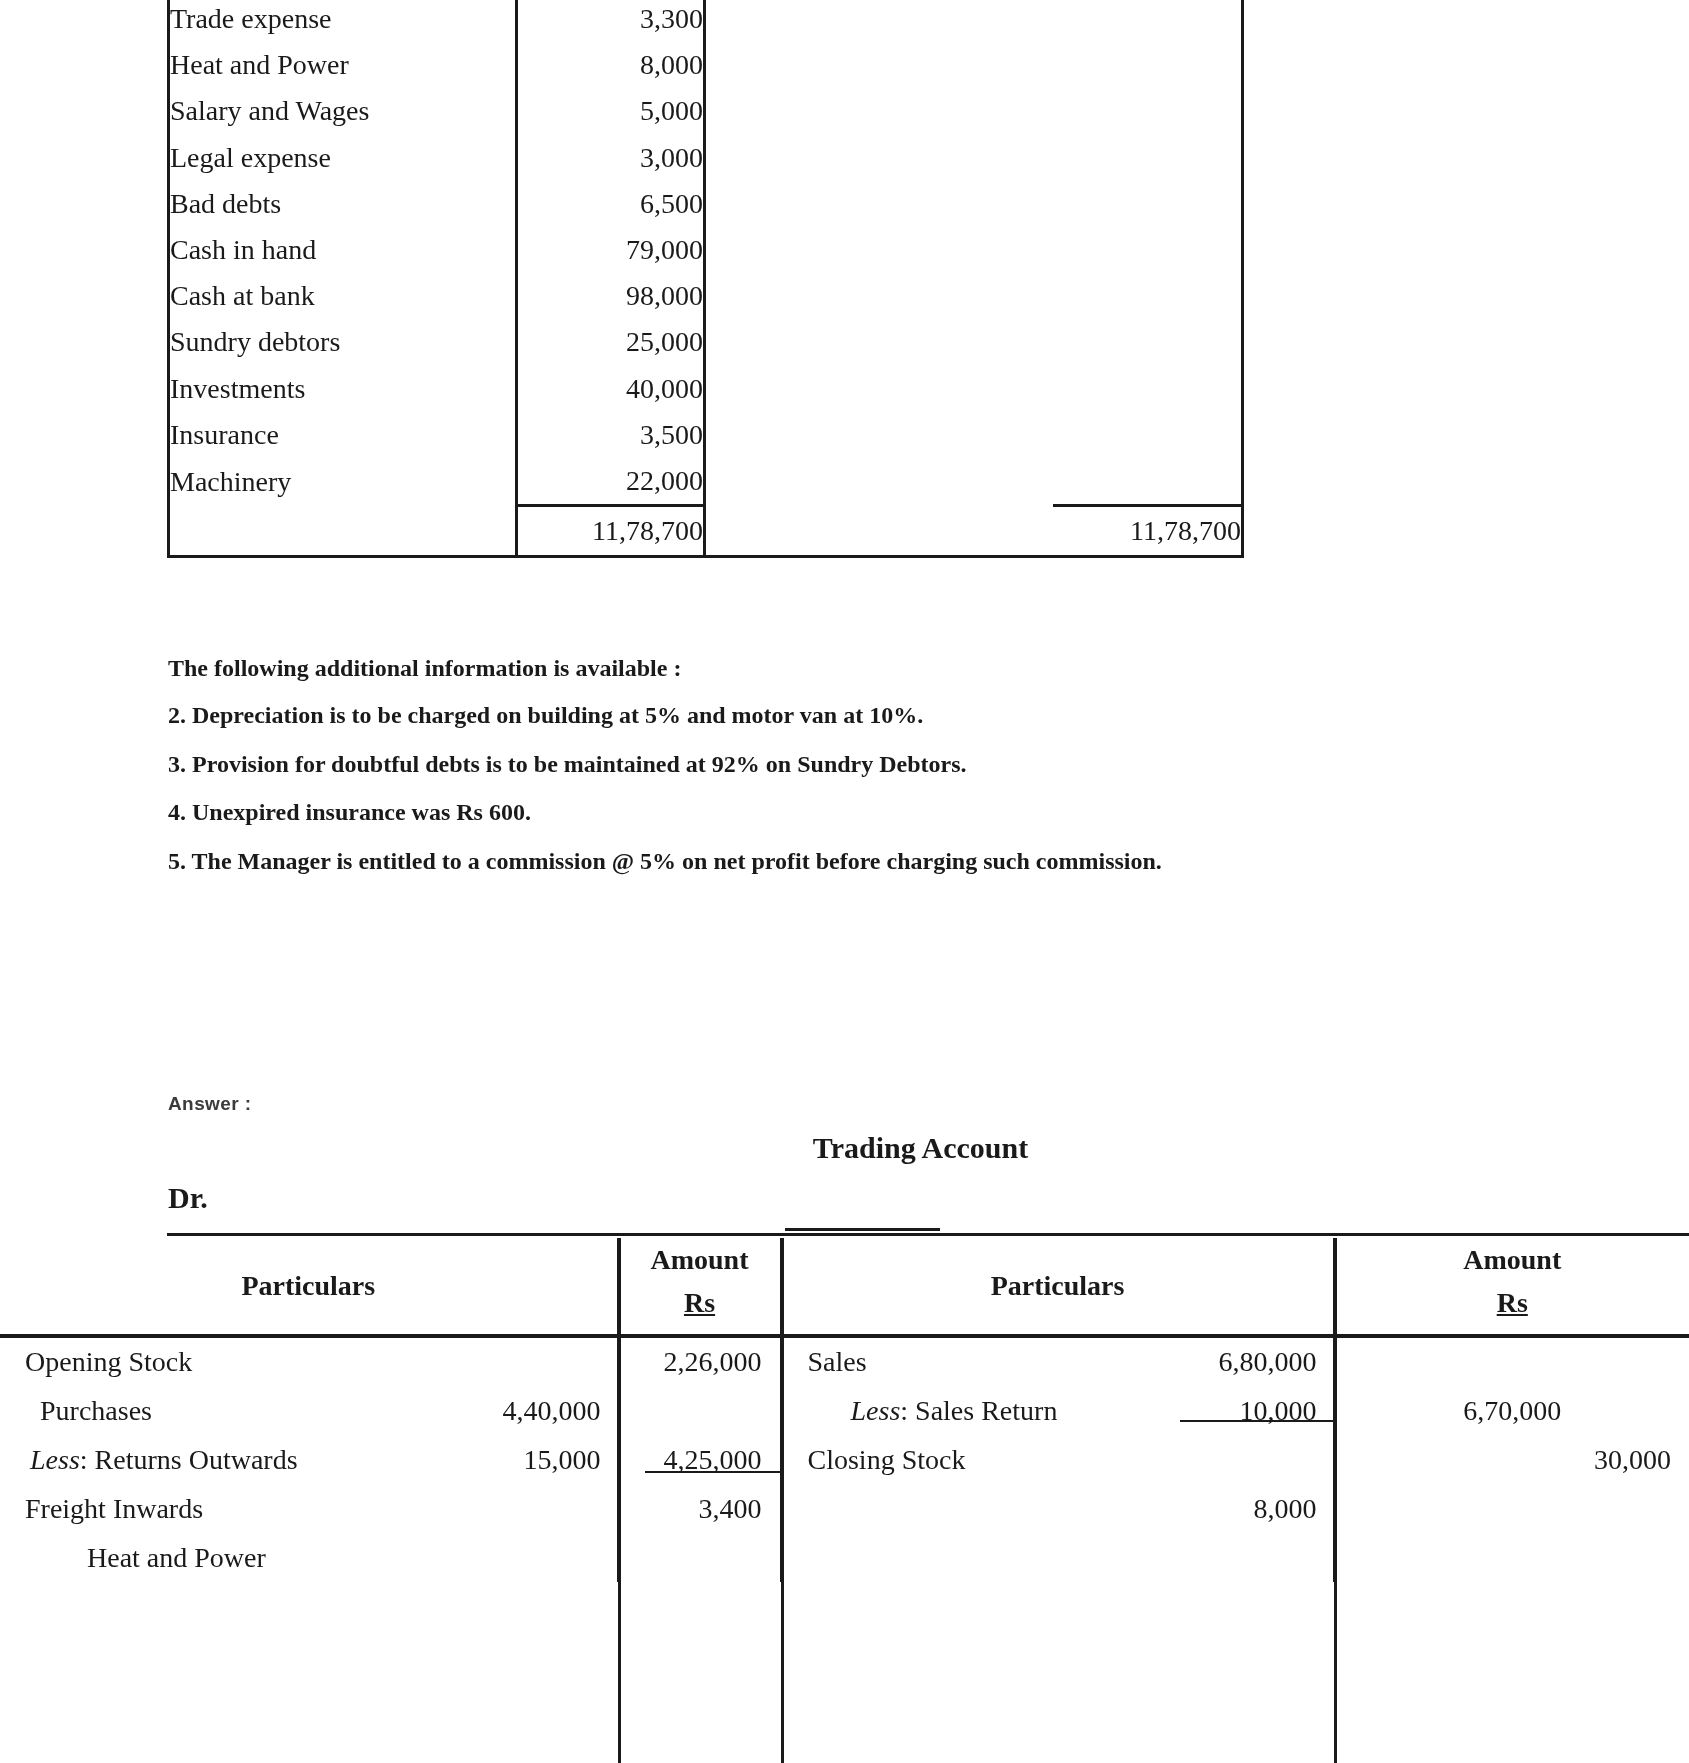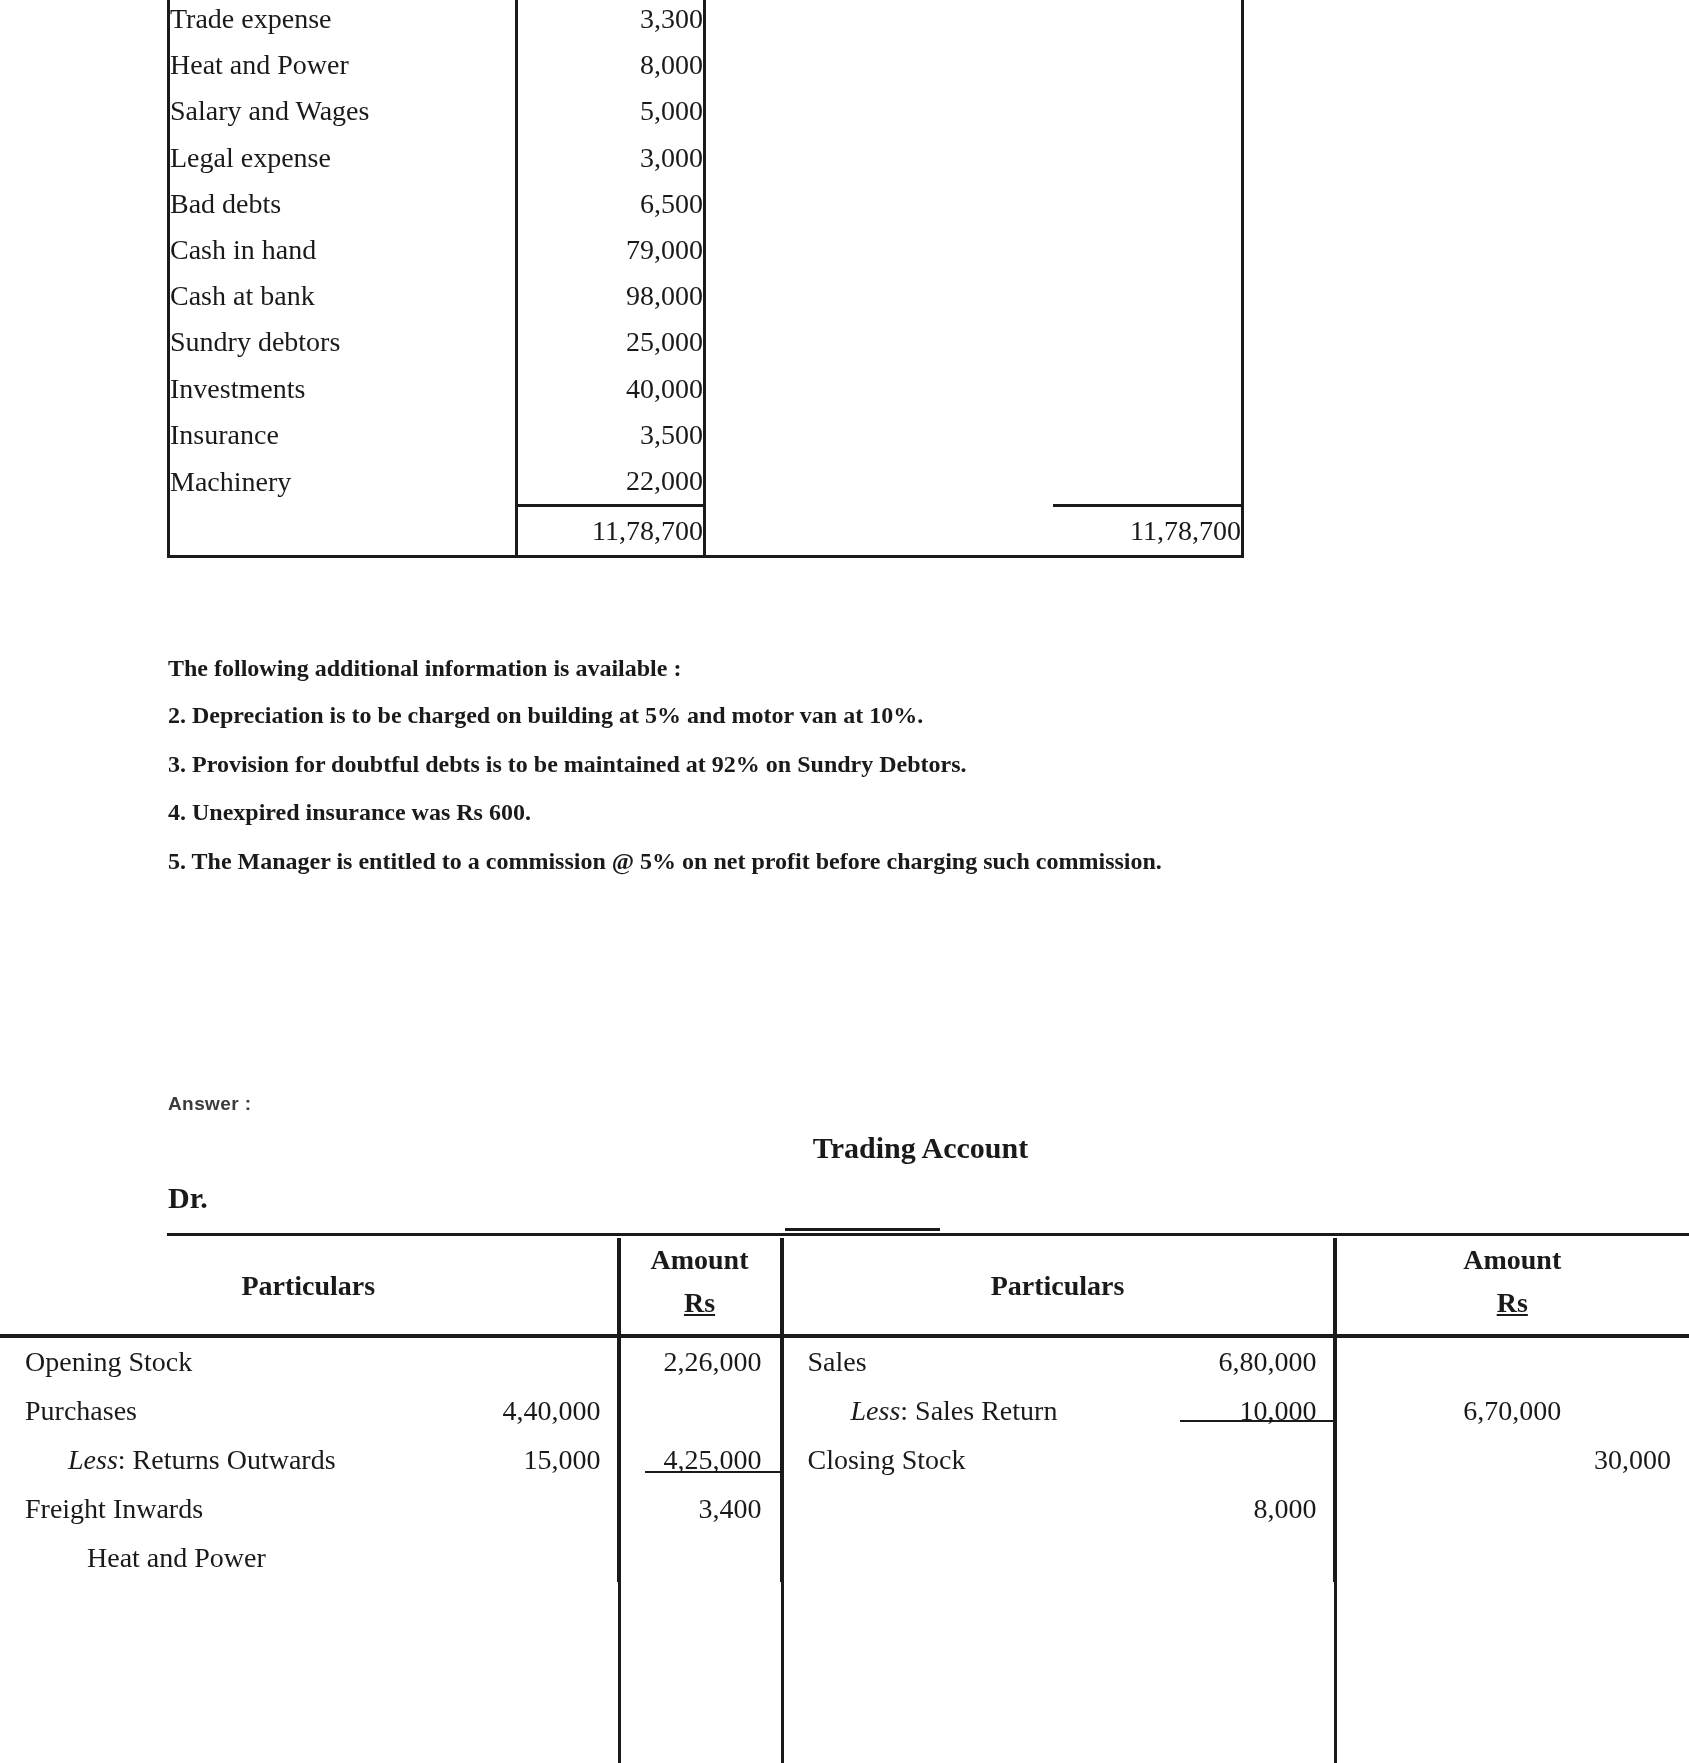--- a/index.html
+++ b/index.html
@@ -366,37 +366,37 @@
             <div class="row-flex">
               <span class="lbl" style="padding-left: 25px;">Sales</span>
               <span class="val">6,80,000</span>
             </div>
           </td>
           <td style="text-align: right; padding-right: 18px;"></td>
         </tr>
         <tr class="ta-body">
           <td class="vb">
             <div class="row-flex">
-              <span class="lbl" style="padding-left: 25px;">Purchases</span>
+              <span class="lbl" style="padding-left: 40px;">Purchases</span>
               <span class="val">4,40,000</span>
             </div>
           </td>
           <td class="vb" style="text-align: right; padding-right: 18px;"></td>
           <td class="vb">
             <div class="row-flex">
               <span class="lbl" style="padding-left: 68px;"><i class="italic">Less</i>: Sales Return</span>
               <span class="val">10,000</span>
             </div>
           </td>
           <td style="text-align: center; ">6,70,000</td>
         </tr>
         <tr class="ta-body">
           <td class="vb">
             <div class="row-flex">
-              <span class="lbl" style="padding-left: 68px;"><i class="italic">Less</i>: Returns Outwards</span>
+              <span class="lbl" style="padding-left: 30px;"><i class="italic">Less</i>: Returns Outwards</span>
               <span class="val">15,000</span>
             </div>
           </td>
           <td class="vb" style="text-align: right; padding-right: 18px;">4,25,000</td>
           <td class="vb">
             <div class="row-flex">
               <span class="lbl" style="padding-left: 25px;">Closing Stock</span>
               <span class="val"></span>
             </div>
           </td>

